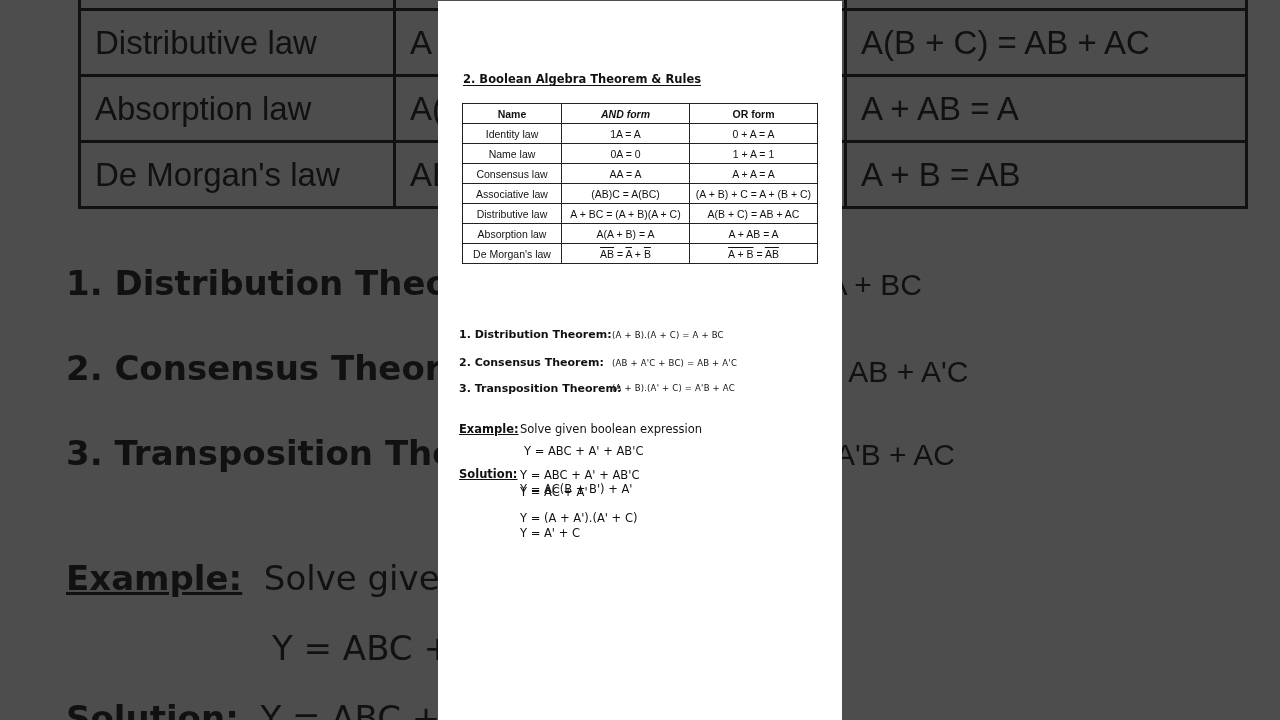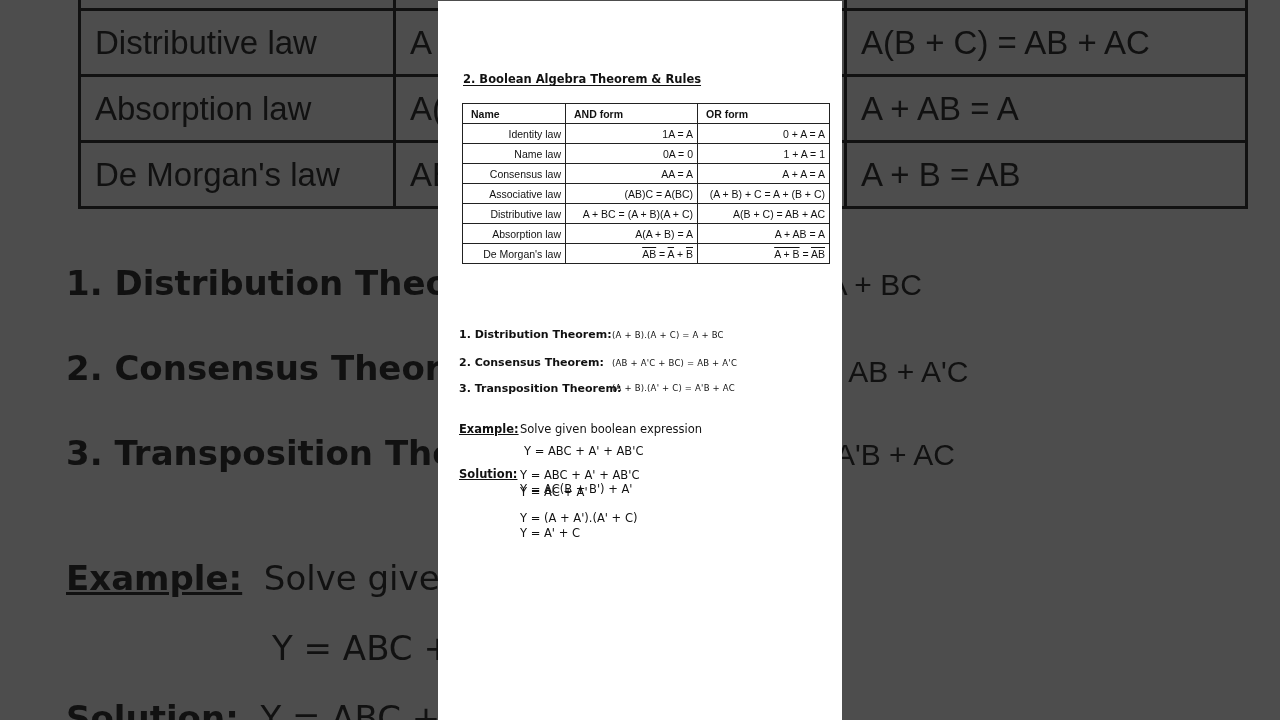--- a/index.html
+++ b/index.html
@@ -27,24 +27,24 @@
   }
   .title {
     position:absolute; left:25px; top:71px; font-size:11.5px; font-weight:bold;
     text-decoration:underline; text-underline-offset:2px; color:#111; white-space:nowrap;
   }
   table.laws {
     position:absolute; left:24px; top:102px; border-collapse:collapse;
     font-family:"Liberation Sans", sans-serif; font-size:10.5px; color:#111;
   }
   table.laws th, table.laws td {
-    border:1.5px solid #222; height:19px; padding:0 4px; white-space:nowrap; text-align:right;
+    border:1.5px solid #222; height:19px; padding:0 4px; white-space:nowrap; text-align:center;
   }
-  table.laws th { font-weight:bold; text-align:left; font-size:10.5px;padding-left:8px; }
-  .col1 { width:90px; } .col2 { width:119px; } .col3 { width:119px; }
+  table.laws th { font-weight:bold; text-align:center; font-size:10.5px; }
+  .col1 { width:90px; } .col2 { width:119px;font-style:italic; } .col3 { width:119px; }
   .ol { text-decoration:overline; }
 
   .thm { position:absolute; left:21px; font-size:11px; font-weight:bold; white-space:nowrap; }
   .thm-eq { position:absolute; left:174px; font-size:8.5px; white-space:nowrap; letter-spacing:0.2px; }
   .ex-label { position:absolute; left:21px; font-size:11.5px; font-weight:bold; text-decoration:underline; white-space:nowrap; }
   .ex-text { position:absolute; font-size:11.5px; white-space:nowrap; }
   .sol-line { position:absolute; left:82px; font-size:11.5px; white-space:nowrap; line-height:14px; }
 </style>
 </head>
 <body>

